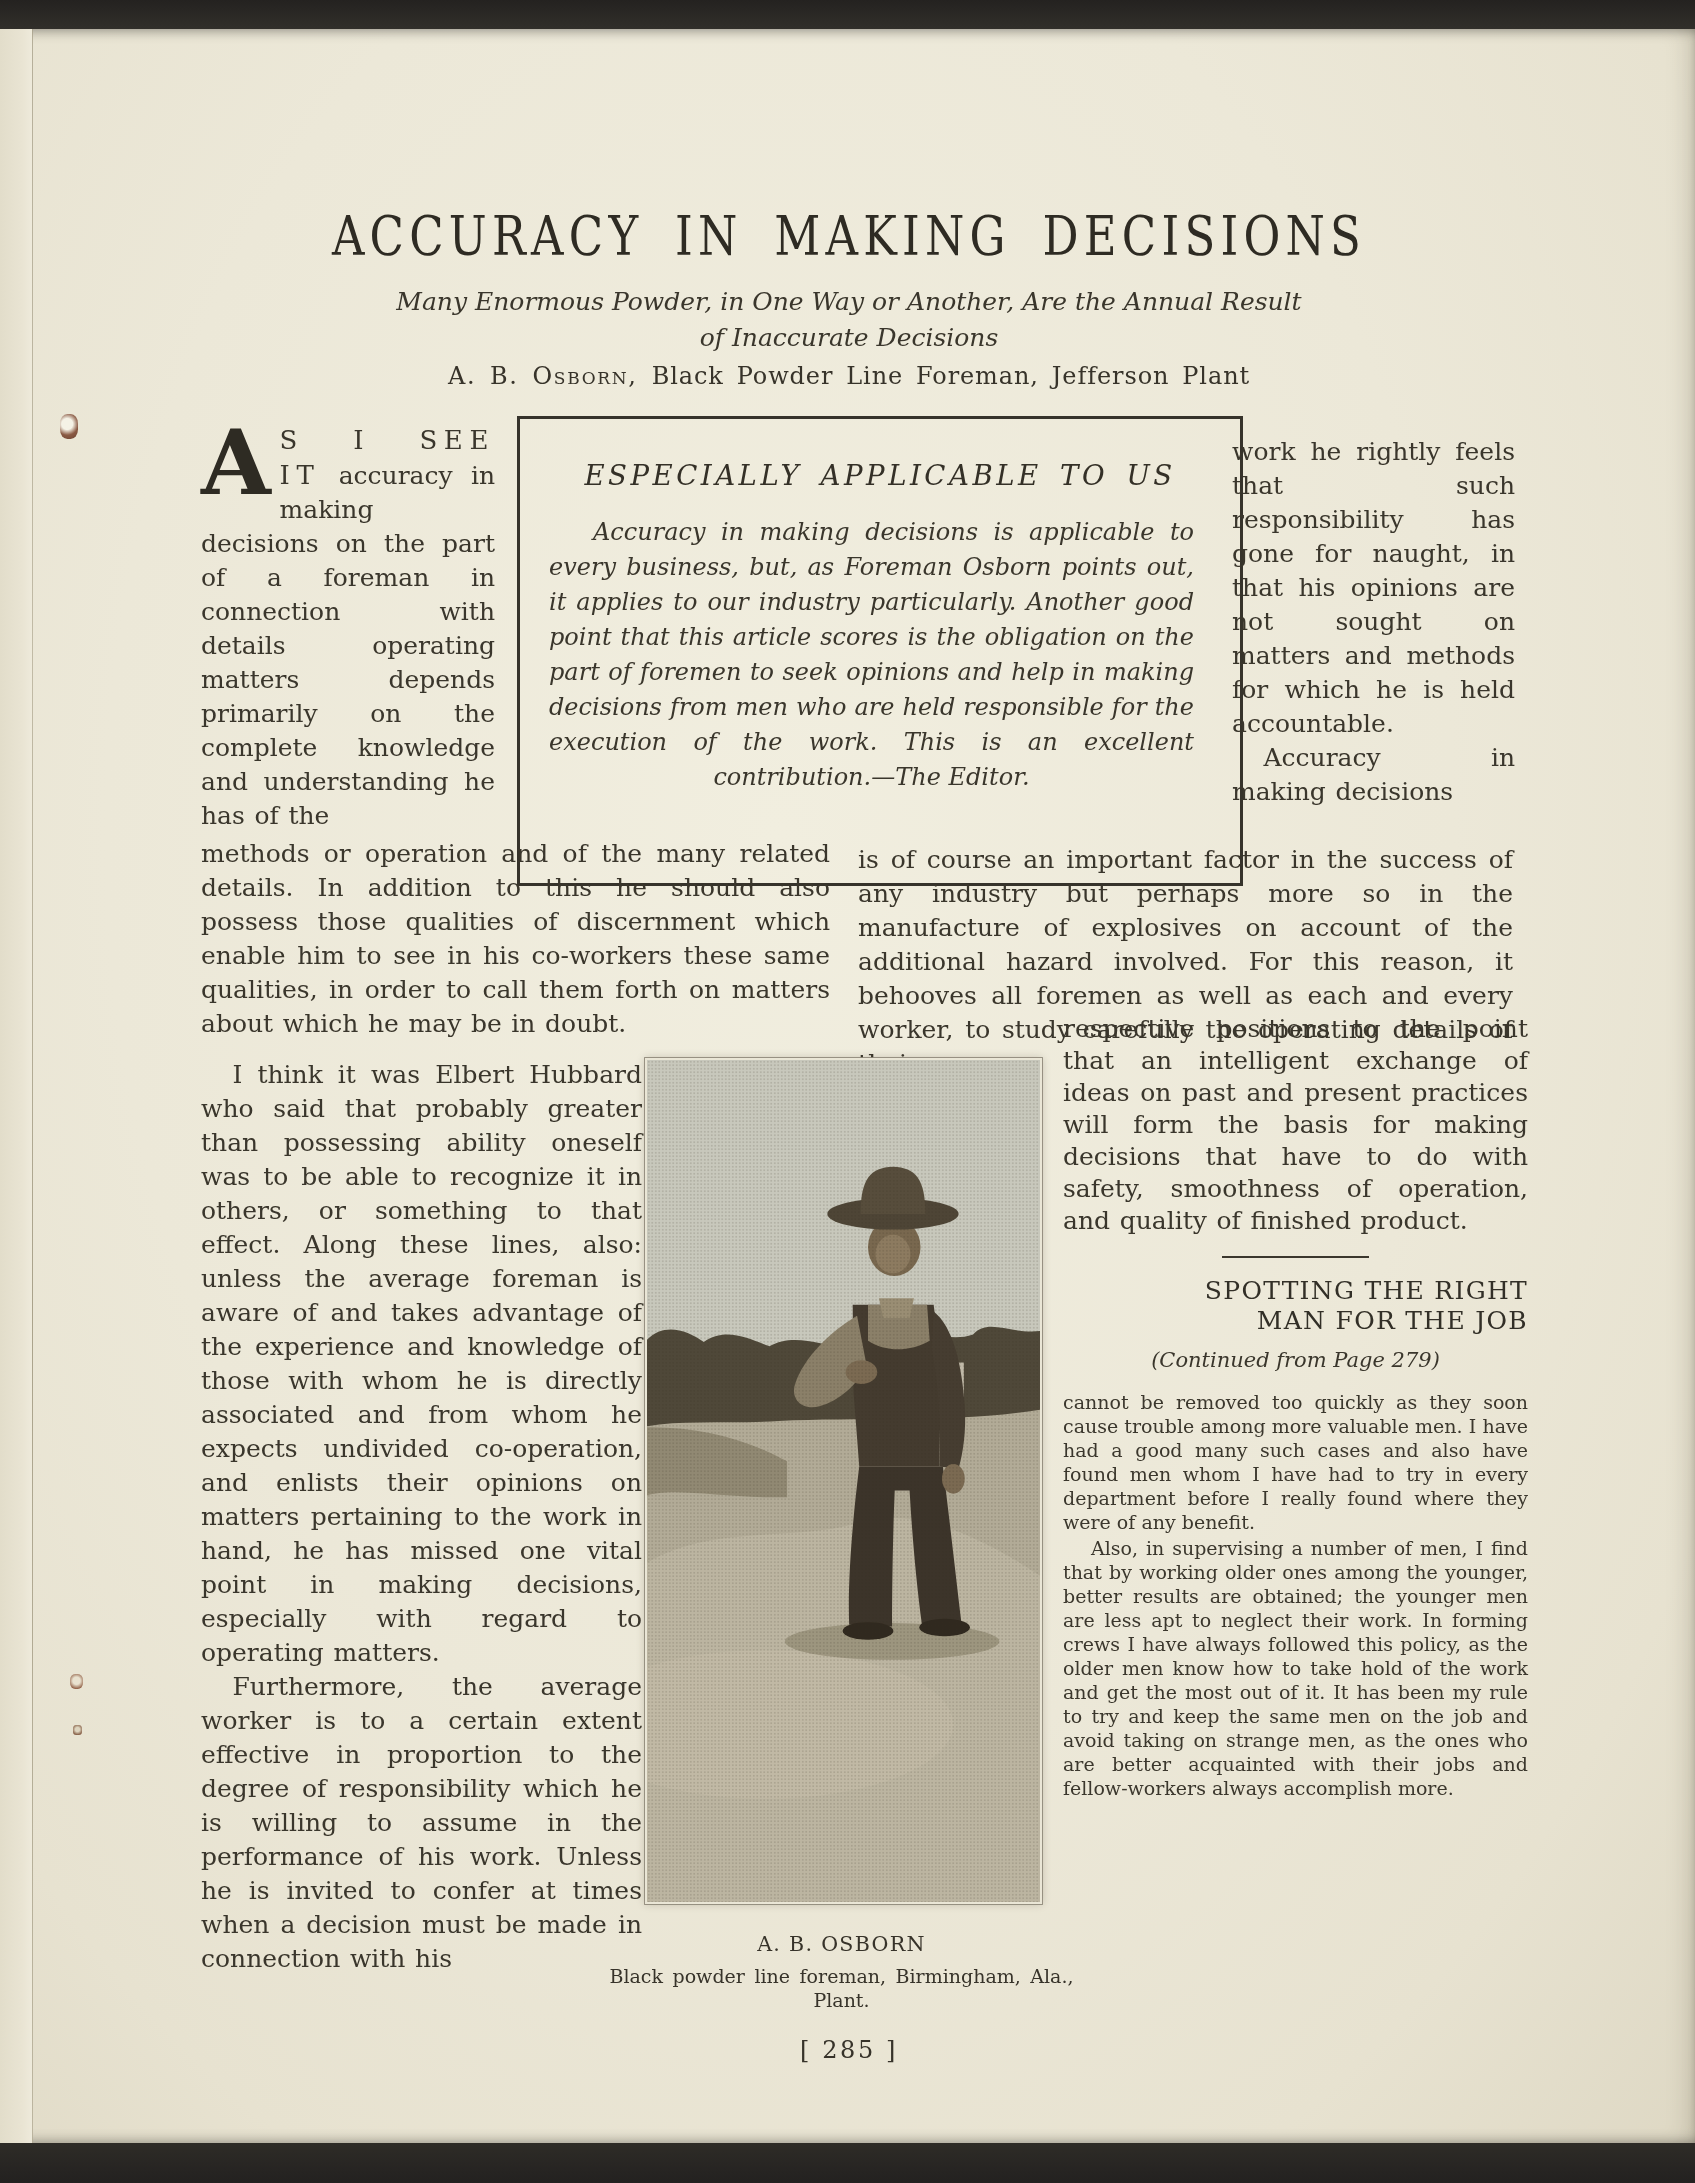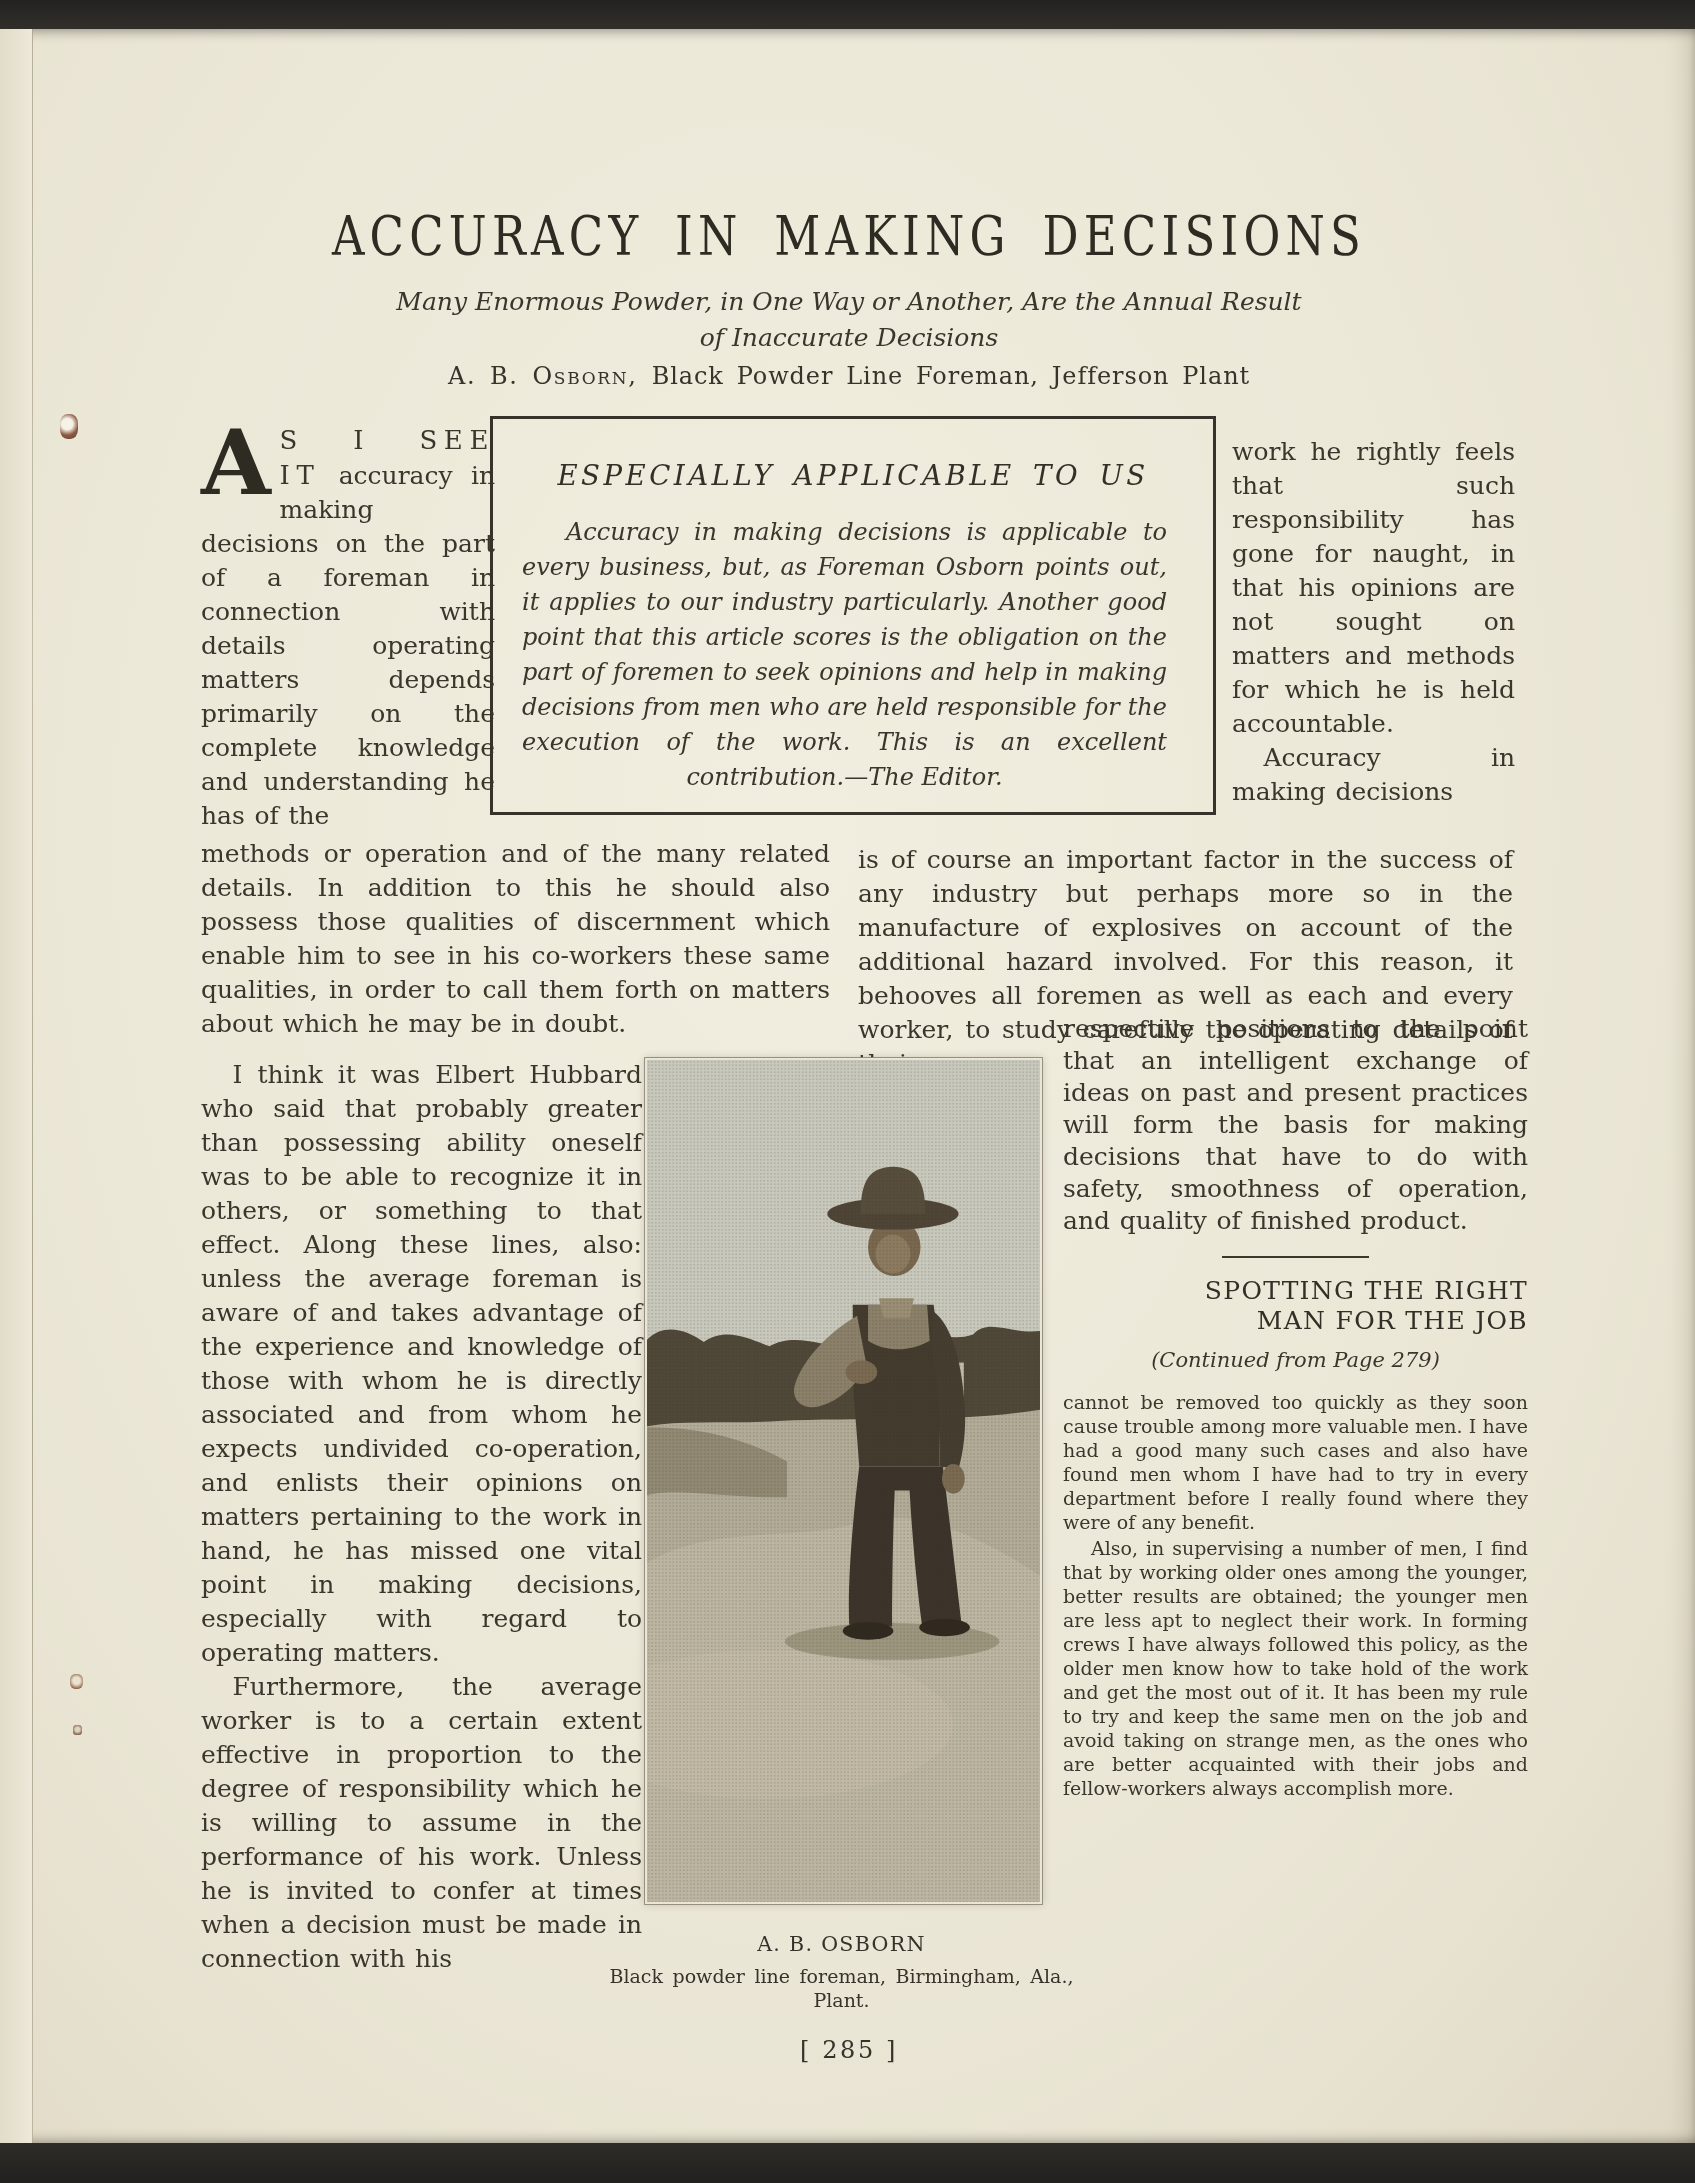--- a/index.html
+++ b/index.html
@@ -62,21 +62,21 @@
   .col-right-low .coltext { line-height:32px; }
 
   .dropcap {
     float:left; font-size:90px; line-height:69px; font-weight:bold;
     color:#2e2b23; margin:5.2px 8.7px 0 0;
   }
   .leadcaps { letter-spacing:6.6px; word-spacing:15px; font-size:26px; }
 
   
   .editor-box {
-    position:absolute; left:490px; top:387px; width:726px; height:399px;
+    position:absolute; left:517px; top:387px; width:726px; height:470px;
     border:3.9px solid #36332b; box-sizing:border-box;
     background:transparent;
   }
   .editor-box .bx-head {
     margin-top:40px; text-align:center; font-size:27.6px; letter-spacing:3.5px;
     word-spacing:6.1px; color:#343027; font-style:italic;
   }
   .editor-box .bx-body {
     margin:23px 46px 0 29px; font-style:italic; font-size:24px; line-height:35px;
     text-align:justify; text-align-last:center; text-indent:44px; color:#3a362c;

